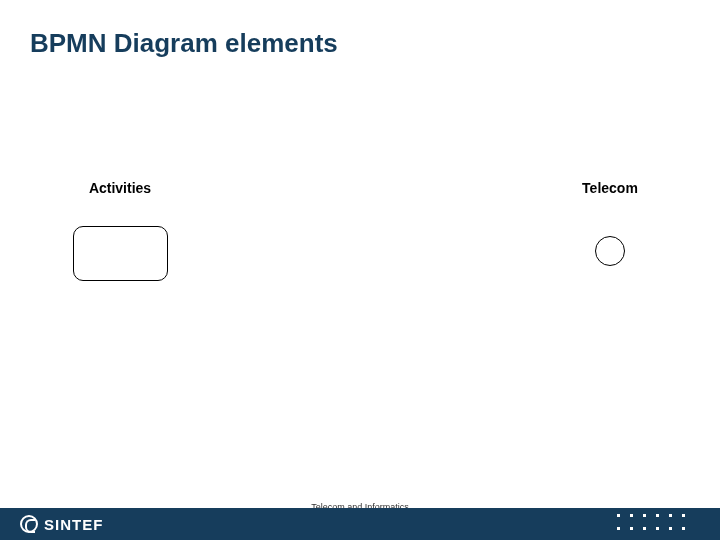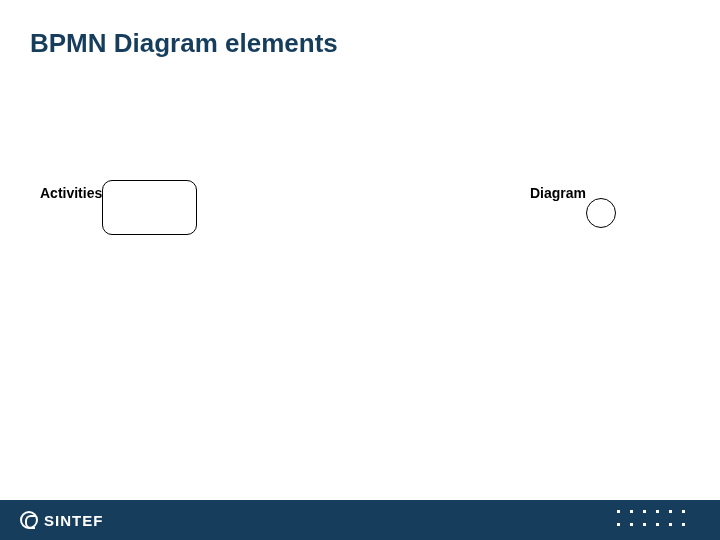--- a/index.html
+++ b/index.html
@@ -22,21 +22,21 @@
     .elements-row {
       position: absolute;
       top: 180px;
       left: 40px;
       right: 30px;
       display: flex;
       justify-content: space-between;
     }
     .elem-col {
       display: flex;
-      flex-direction: row;
+      flex-direction: column;
       align-items: center;
       width: 160px;
     }
     .elem-label {
       font-size: 14px;
       font-weight: bold;
       color: #000;
       margin-bottom: 30px;
     }
     .activity-shape {
@@ -76,21 +76,21 @@
       top: -5px;
       border-left: 12px solid #000;
       border-top: 6px solid transparent;
       border-bottom: 6px solid transparent;
     }
     .footer {
       position: absolute;
       bottom: 0;
       left: 0;
       right: 0;
-      height: 40px;
+      height: 32px;
       background: #163d5c;
       display: flex;
       align-items: center;
       padding: 0 20px;
     }
     .logo-wrap {
       display: flex;
       align-items: center;
       gap: 6px;
     }
@@ -155,21 +155,21 @@
 <h1 class="slide-title">BPMN Diagram elements</h1>
 
 <div class="elements-row">
 
   <div class="elem-col">
     <div class="elem-label">Activities</div>
     <div class="activity-shape"></div>
   </div>
 
   <div class="elem-col">
-    <div class="elem-label">Diagram</div>
+    <div class="elem-label">Telecom</div>
     <div class="event-shape"></div>
   </div>
 
 
 
 </div>
 
 <div class="white-gap">
   <span>Telecom and Informatics</span>
 </div>

